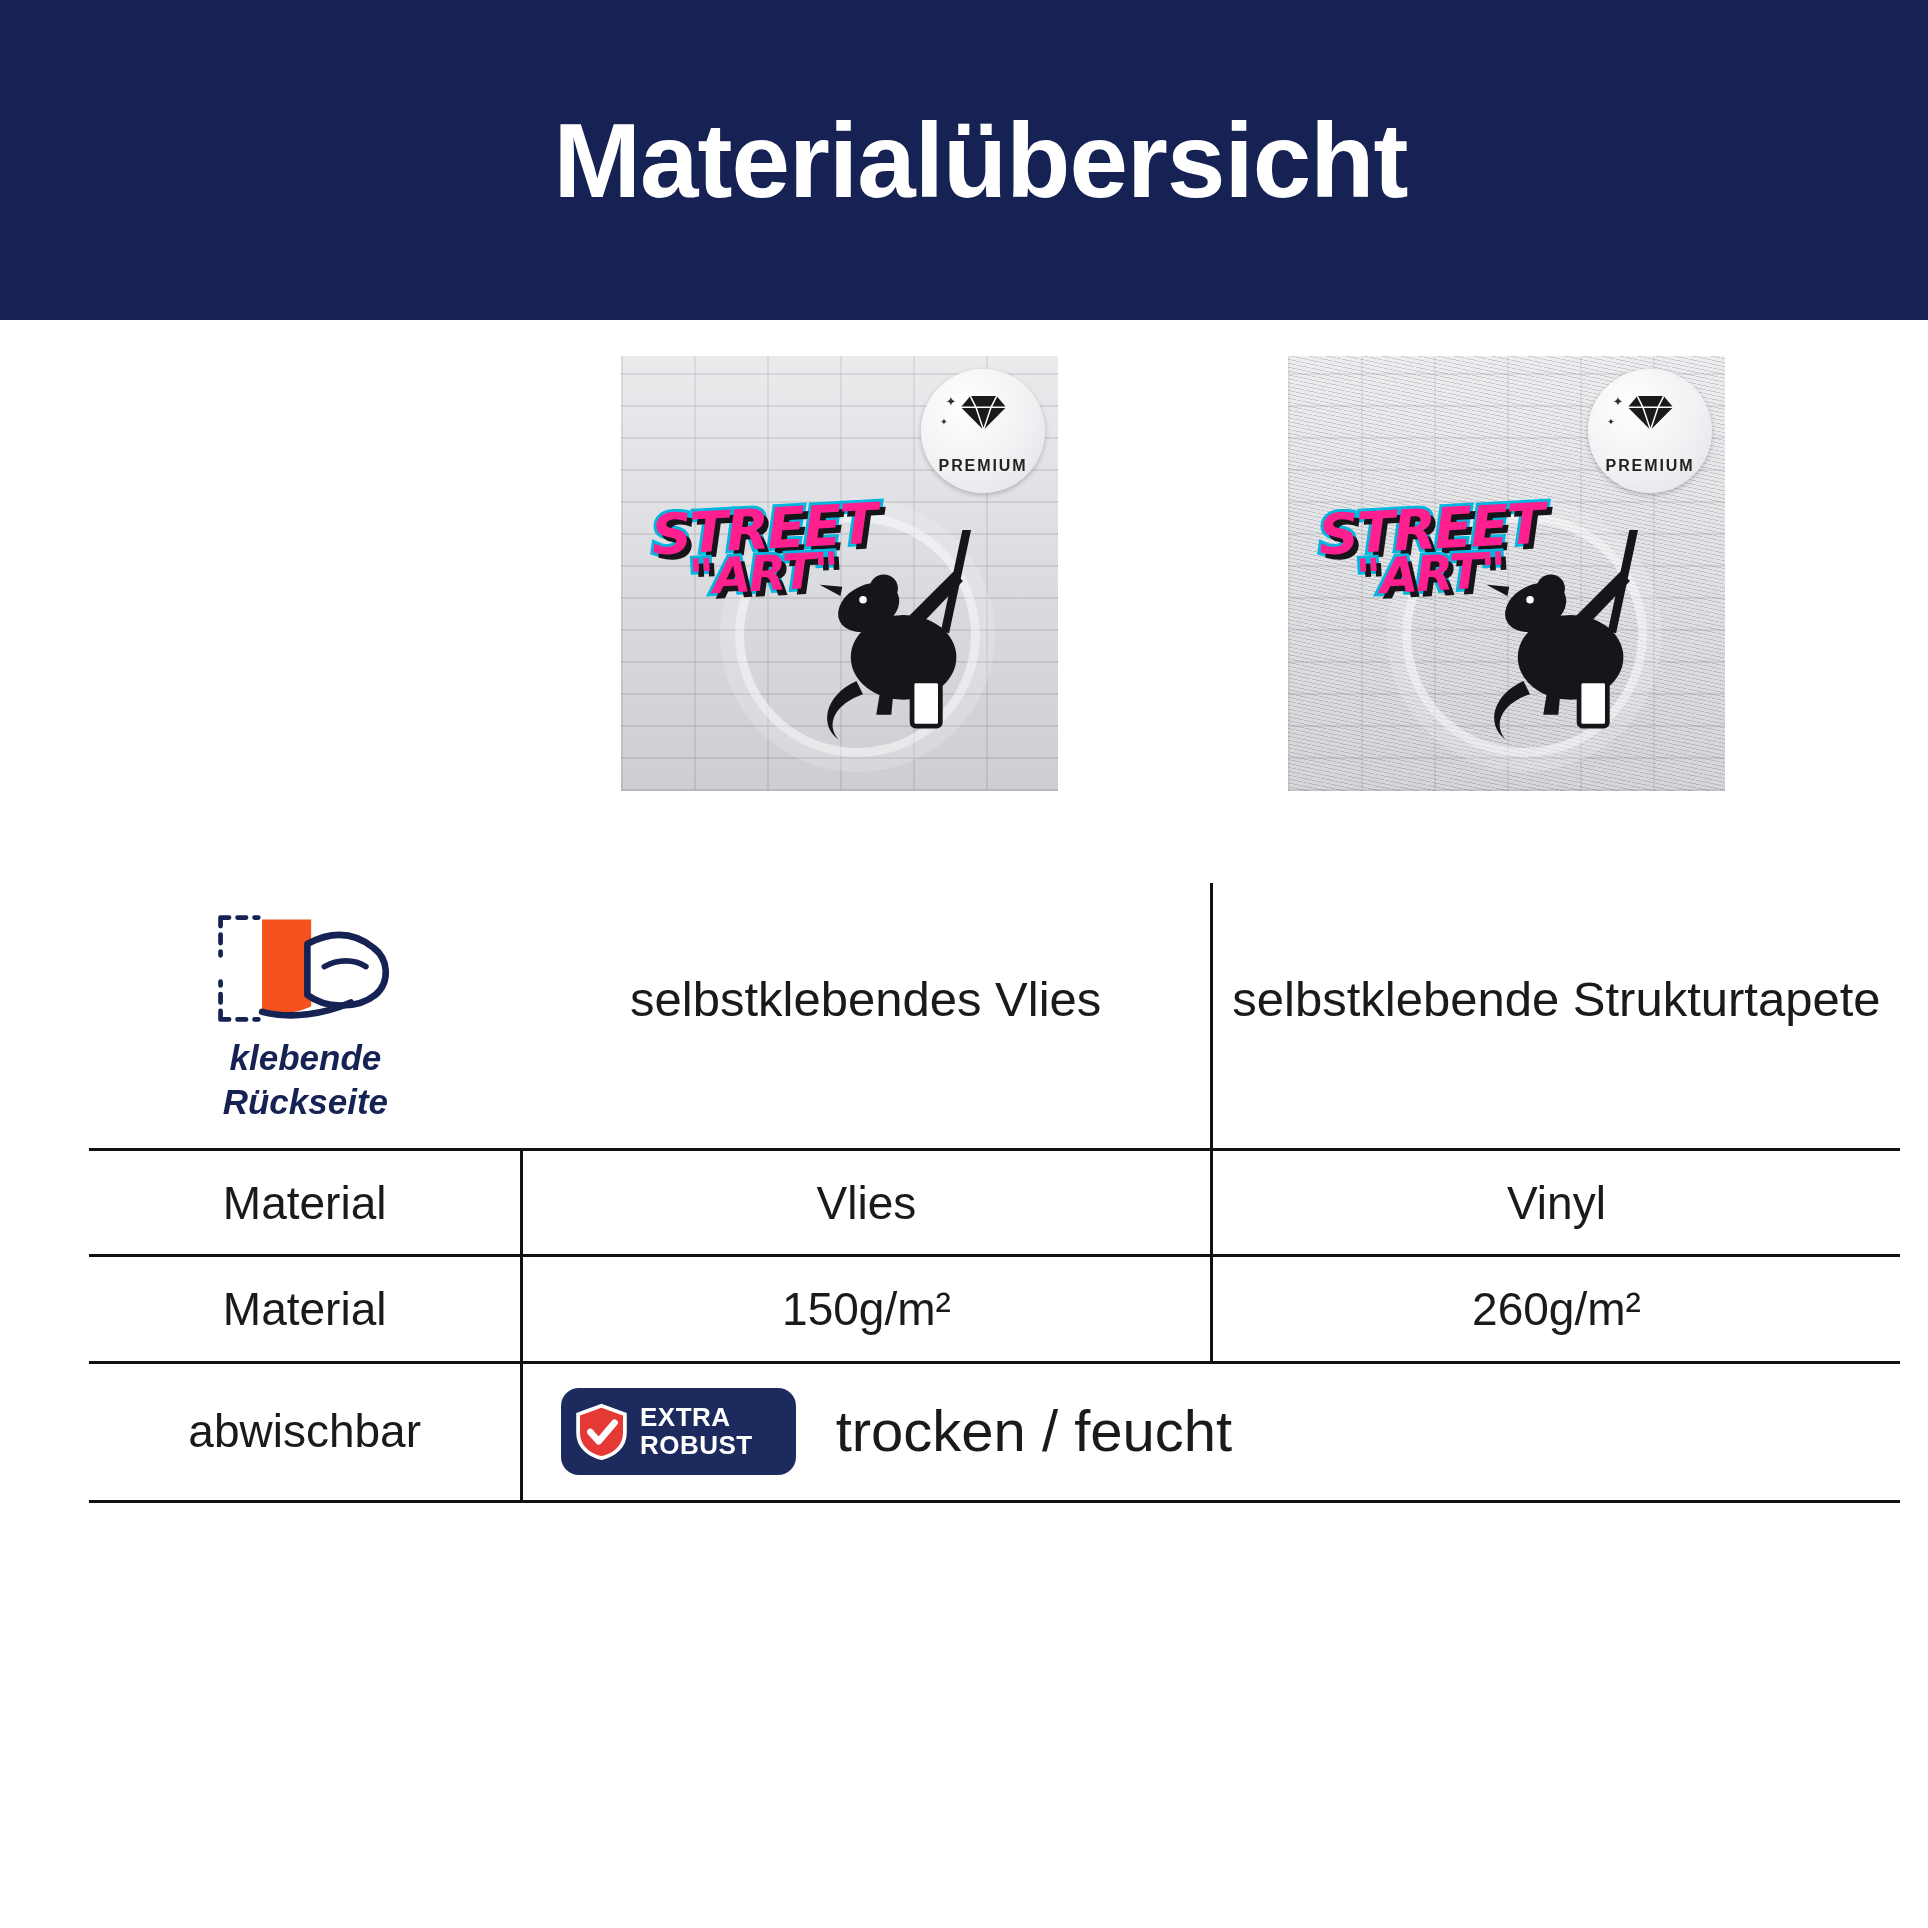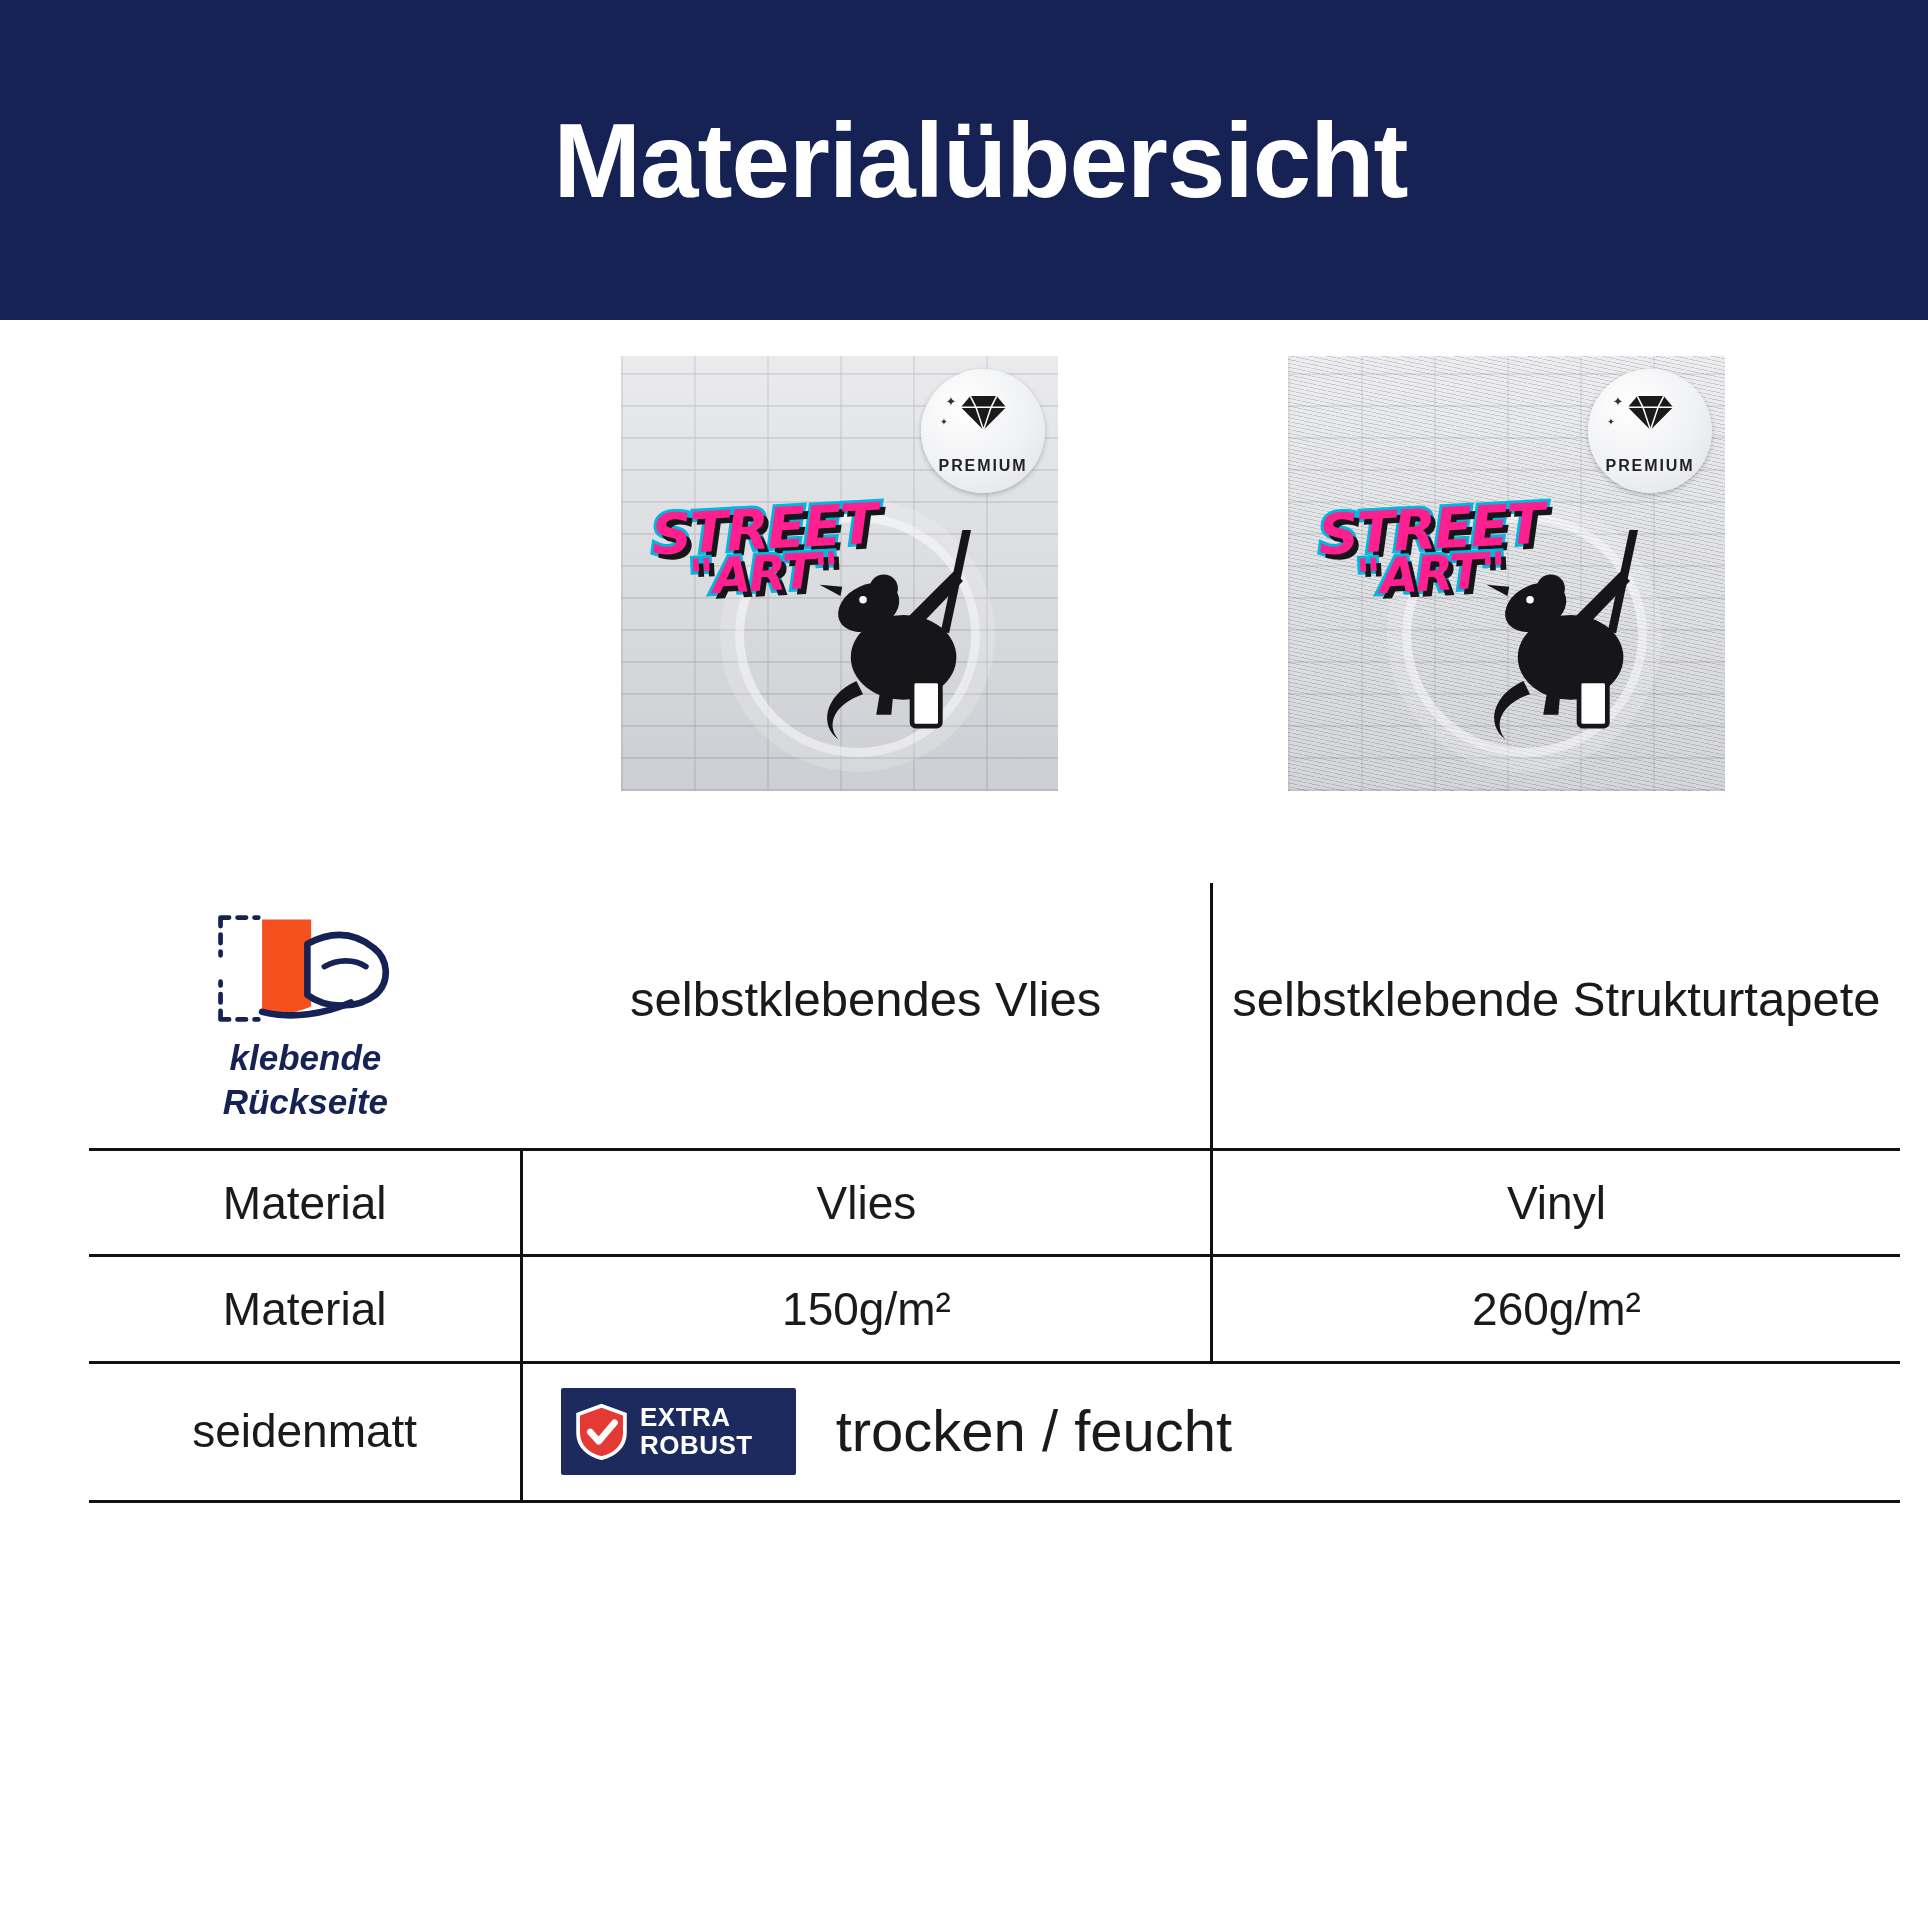--- a/index.html
+++ b/index.html
@@ -221,21 +221,21 @@
     align-items: center;
     justify-content: flex-start;
     gap: 40px;
     padding-left: 28px;
   }
   .robust-badge {
     flex: 0 0 auto;
     width: 235px;
     height: 87px;
     background: #1c2a5e;
-    border-radius: 2px;
+    border-radius: 18px;
     display: flex;
     align-items: center;
     gap: 11.3px;
     padding: 0 13px;
     box-sizing: border-box;
   }
   .robust-badge .shield {
     flex: 0 0 auto;
     width: 55px;
     height: 58px;
@@ -388,21 +388,21 @@
     </tr>
 
     <tr>
       <td class="col-label">Material</td>
       <td class="col-a">150g/m²</td>
       <td class="col-b">260g/m²</td>
     </tr>
 
 
     <tr>
-      <td class="col-label">seidenmatt</td>
+      <td class="col-label">abwischbar</td>
       <td class="col-a span-cell wipe-cell" colspan="2">
         <div class="wipe-inner">
           <div class="robust-badge">
             <svg class="shield" viewBox="0 0 58 62">
               <path d="M29 3 L54 12 V32 C54 47 42 56 29 59 C16 56 4 47 4 32 V12 Z" fill="#e53935" stroke="#ffffff" stroke-width="4"></path>
               <path d="M17 31 L26 41 L43 21" fill="none" stroke="#ffffff" stroke-width="7" stroke-linecap="round" stroke-linejoin="round"></path>
             </svg>
             <div class="robust-text">
               <div>EXTRA</div>
               <div>ROBUST</div>

